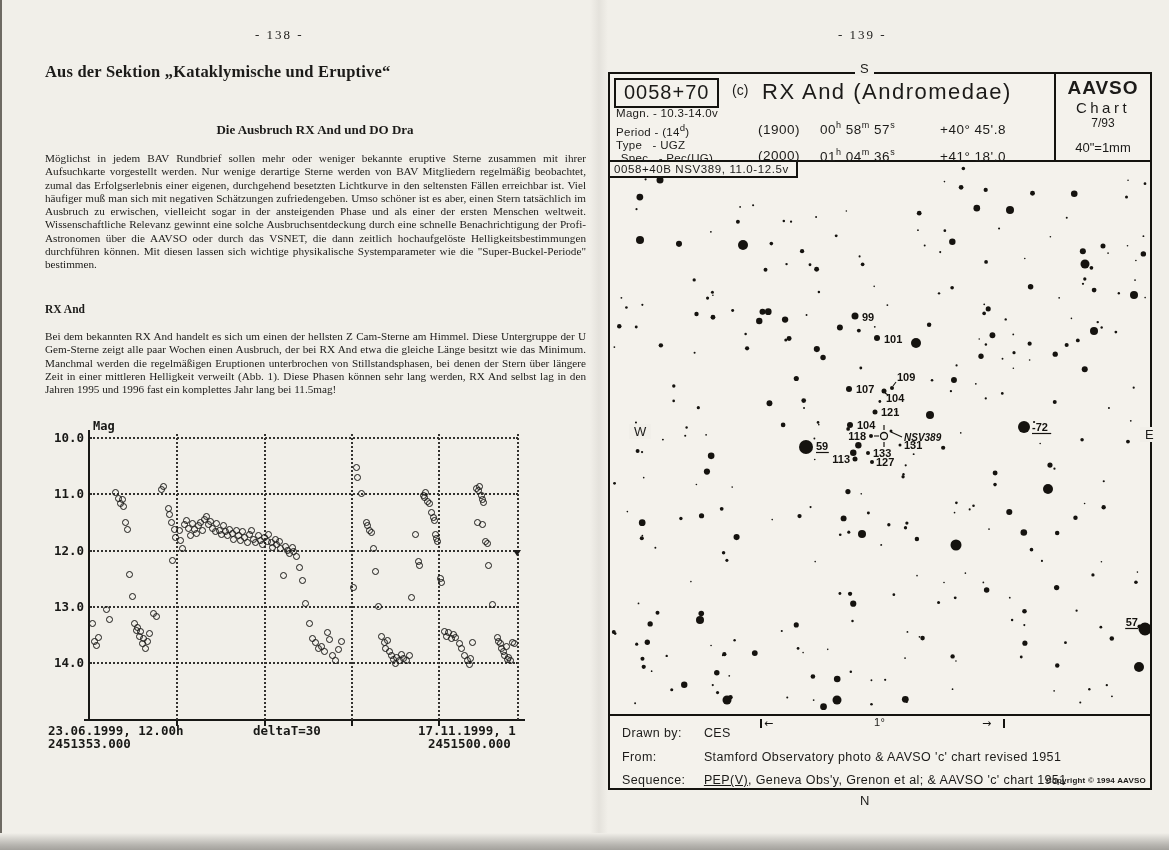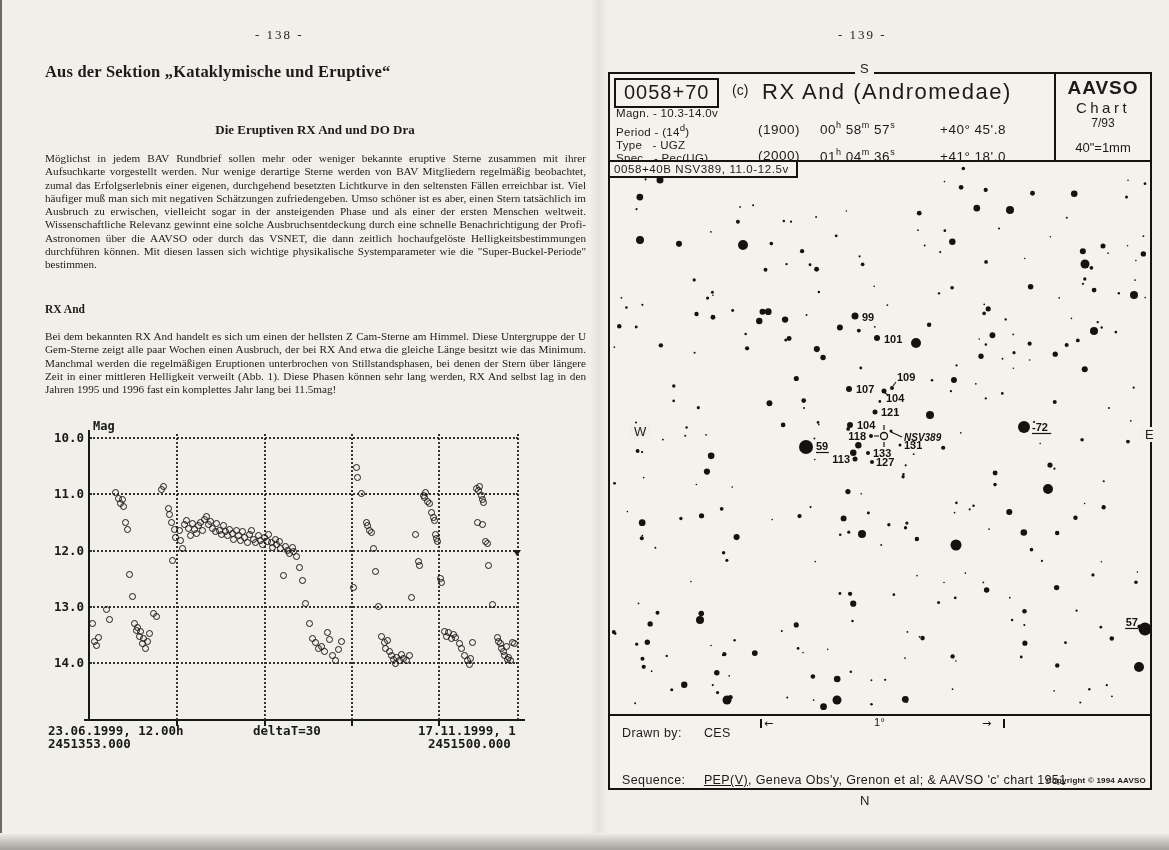--- a/index.html
+++ b/index.html
@@ -78,21 +78,21 @@
 
 <div class="canvas">
 
   <div class="left-edge"></div>
   <div class="gutter"></div>
 
   <div class="abs pnum" style="left:255px; top:27px;">- 138 -</div>
 
   <div class="abs h1" style="left:45px; top:62px;">Aus der Sektion „Kataklymische und Eruptive“</div>
 
-  <div class="abs subhead" style="left:45px; top:122px;">Die Eruptiven RX And und DO Dra</div>
+  <div class="abs subhead" style="left:45px; top:122px;">Die Ausbruch RX And und DO Dra</div>
 
   <div class="abs para" style="left:45px; top:152px;">Möglichst in jedem BAV Rundbrief sollen mehr oder weniger bekannte eruptive Sterne zusammen mit ihrer Aufsuchkarte vorgestellt werden. Nur wenige derartige Sterne werden von BAV Mitgliedern regelmäßig beobachtet, zumal das Erfolgserlebnis einer eigenen, durchgehend besetzten Lichtkurve in den seltensten Fällen erreichbar ist. Viel häufiger muß man sich mit negativen Schätzungen zufriedengeben. Umso schöner ist es aber, einen Stern tatsächlich im Ausbruch zu erwischen, vielleicht sogar in der ansteigenden Phase und als einer der ersten Menschen weltweit. Wissenschaftliche Relevanz gewinnt eine solche Ausbruchsentdeckung durch eine schnelle Benachrichtigung der Profi-Astronomen über die AAVSO oder durch das VSNET, die dann zeitlich hochaufgelöste Helligkeitsbestimmungen durchführen können. Mit diesen lassen sich wichtige physikalische Systemparameter wie die "Super-Buckel-Periode" bestimmen.</div>
 
   <div class="abs rxhead" style="left:45px; top:303px;font-family:Liberation Serif, serif;">RX And</div>
 
   <div class="abs para" style="left:45px; top:330px;">Bei dem bekannten RX And handelt es sich um einen der hellsten Z Cam-Sterne am Himmel. Diese Untergruppe der U Gem-Sterne zeigt alle paar Wochen einen Ausbruch, der bei RX And etwa die gleiche Länge besitzt wie das Minimum. Manchmal werden die regelmäßigen Eruptionen unterbrochen von Stillstandsphasen, bei denen der Stern über längere Zeit in einer mittleren Helligkeit verweilt (Abb. 1). Diese Phasen können sehr lang werden, RX And selbst lag in den Jahren 1995 und 1996 fast ein komplettes Jahr lang bei 11.5mag!</div>
 
   <div id="lightcurve">
     <div class="abs lc-mono" style="left:93px; top:419px; font-size:12px;">Mag</div>
     <div class="axis" style="left:88px; top:430px; width:2px; height:291px;"></div>
@@ -320,21 +320,21 @@
   <div id="chartbox" class="sans">
     <div id="chart-header">
       <div class="desig-box">0058+70</div>
       <div class="chart-class">(c)</div>
       <div class="chart-title">RX And (Andromedae)</div>
 
       <div class="params">
         <div>Magn. - 10.3-14.0v</div>
         <div><span>Period - (14</span><sup>d</sup><span>)</span></div>
         <div style="white-space:pre;">Type   - UGZ</div>
-        <div style="white-space:pre;">Spec.  - Pec(UG)</div>
+        <div style="white-space:pre;text-align:center;">Spec.  - Pec(UG)</div>
       </div>
 
       <div class="coords">
         <div>
           <span class="ep">(1900)</span><span class="ra"><span>00</span><sup>h</sup> <span>58</span><sup>m</sup> <span>57</span><sup>s</sup></span><span>+40° 45'.8</span>
         </div>
         <div>
           <span class="ep">(2000)</span><span class="ra"><span>01</span><sup>h</sup> <span>04</span><sup>m</sup> <span>36</span><sup>s</sup></span><span>+41° 18'.0</span>
         </div>
       </div>
@@ -715,20 +715,24 @@
       <div class="sb-tick" style="left:150px; top:3px;"></div>
       <div class="sb-arrow" style="left:154px; top:1px;">←</div>
       <div class="sb-label" style="left:264px; top:0px;">1°</div>
       <div class="sb-arrow" style="left:372px; top:1px;">→</div>
       <div class="sb-tick" style="left:393px; top:3px;"></div>
 
       <div class="f-row" style="top:10px;">
         <span class="f-label">Drawn by:</span>
         <span>CES</span>
       </div>
+      <div class="f-row" style="top:34px;">
+        <span class="f-label">From:</span>
+        <span>Stamford Observatory photo &amp; AAVSO 'c' chart revised 1951</span>
+      </div>
       <div class="f-row" style="top:57px;">
         <span class="f-label">Sequence:</span>
         <span class="underl">PEP(V)</span><span>, Geneva Obs'y, Grenon et al; &amp; AAVSO 'c' chart 1951</span>
       </div>
       <div class="copyright">Copyright © 1994 AAVSO</div>
     </div>
   </div>
 
   <div class="compass sans" style="left:855px; top:61px;">S</div>
   <div class="compass sans" style="left:855px; top:793px;">N</div>

